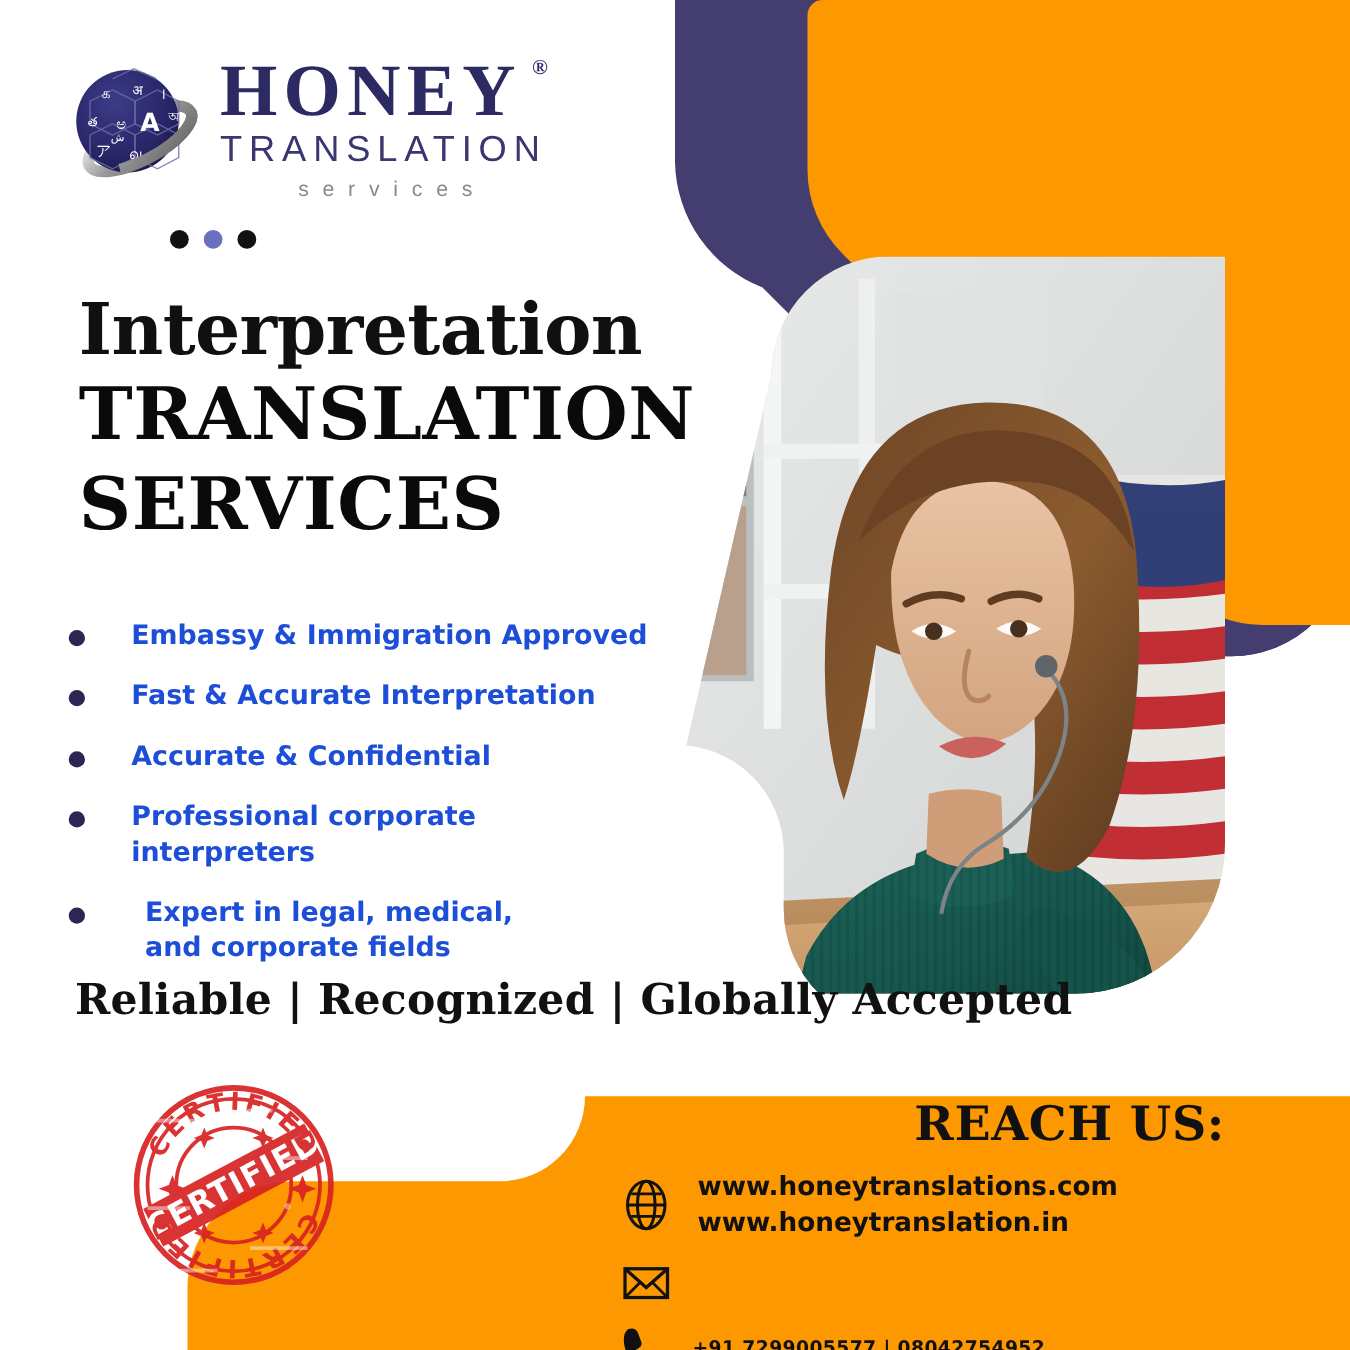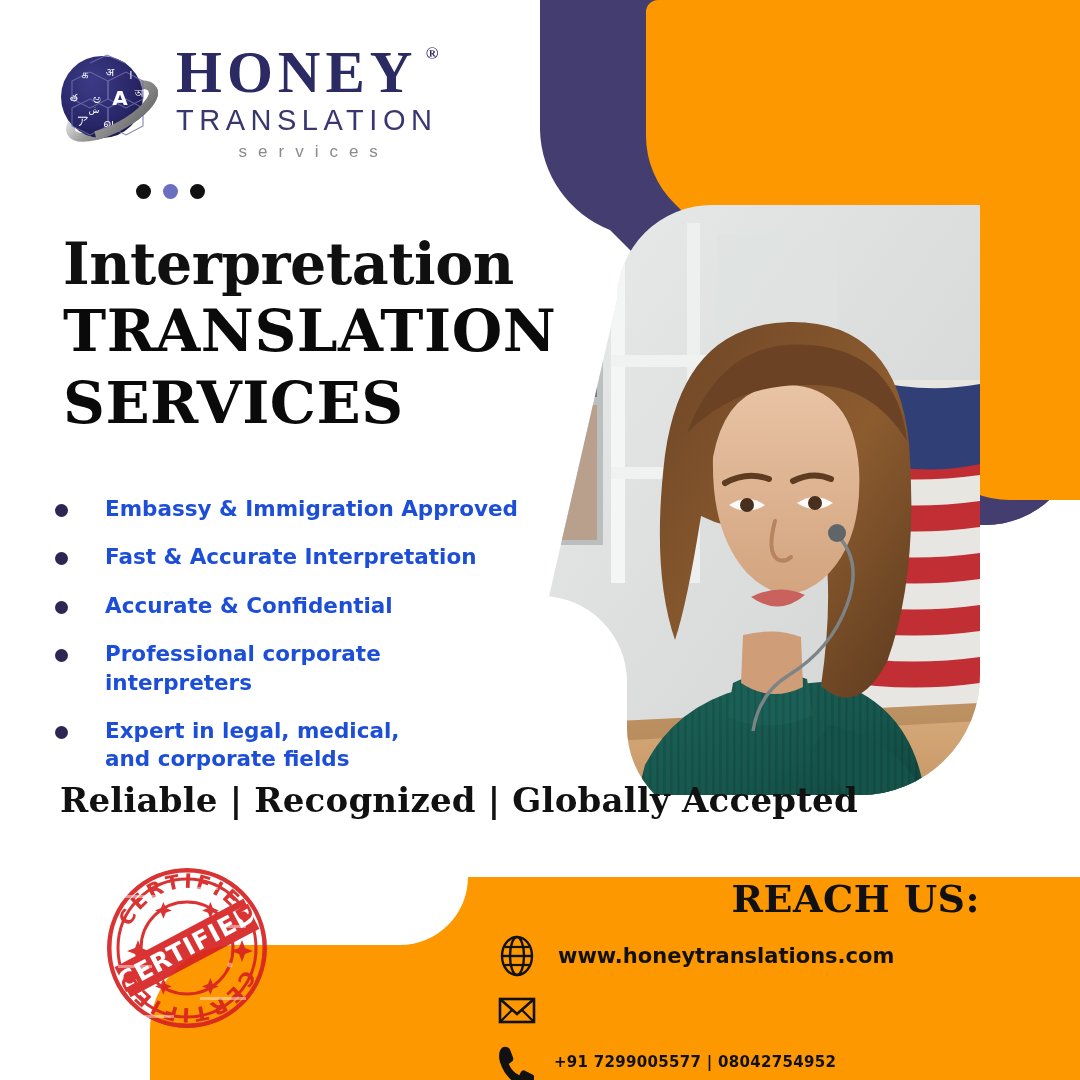--- a/index.html
+++ b/index.html
@@ -59,21 +59,21 @@
   }
   .h-bold{
     font-family:"DejaVu Serif", serif;
     font-weight:700; font-size:58px; color:#0a0a0a;
     line-height:1.14; letter-spacing:0.5px; margin-top:6px;
   }
 
   
   .bullets{ position:absolute; left:55px; top:495px; z-index:5; width:470px; }
   .bullet{ display:flex; align-items:flex-start; margin-bottom:20px; }
-  .bullet:last-child{ margin-bottom:0; }
+  .bullet:last-child{ margin-bottom:0;gap:11px; }
   .bdot{
     width:13px; height:13px; border-radius:50%;
     background:#2b2752; flex:0 0 auto; margin-top:9px; margin-right:37px;
   }
   .btext{
     font-family:"DejaVu Sans", sans-serif;
     font-size:21.5px; font-weight:700; color:#1d4ed8; line-height:1.32;
   }
 
   
@@ -428,20 +428,21 @@
   <div class="crow">
     <svg class="cicon" viewBox="0 0 42 42">
       <ellipse cx="21" cy="21" rx="15" ry="19" fill="none" stroke="#111" stroke-width="2.4"></ellipse>
       <ellipse cx="21" cy="21" rx="7" ry="19" fill="none" stroke="#111" stroke-width="2.4"></ellipse>
       <line x1="6" y1="21" x2="36" y2="21" stroke="#111" stroke-width="2.4"></line>
       <line x1="9" y1="12" x2="33" y2="12" stroke="#111" stroke-width="2.2"></line>
       <line x1="9" y1="30" x2="33" y2="30" stroke="#111" stroke-width="2.2"></line>
     </svg>
     <div>
       <div class="ctext">www.honeytranslations.com</div>
+      <div class="ctext">www.honeytranslation.in</div>
     </div>
   </div>
 
   <div class="crow mail">
     <svg class="cicon" viewBox="0 0 42 42">
       <rect x="4" y="10" width="34" height="23" fill="none" stroke="#111" stroke-width="2.6"></rect>
       <path d="M4,10 L21,25 L38,10" fill="none" stroke="#111" stroke-width="2.6"></path>
       <path d="M4,33 L16,21 M38,33 L26,21" fill="none" stroke="#111" stroke-width="2.2"></path>
     </svg>
   </div>

